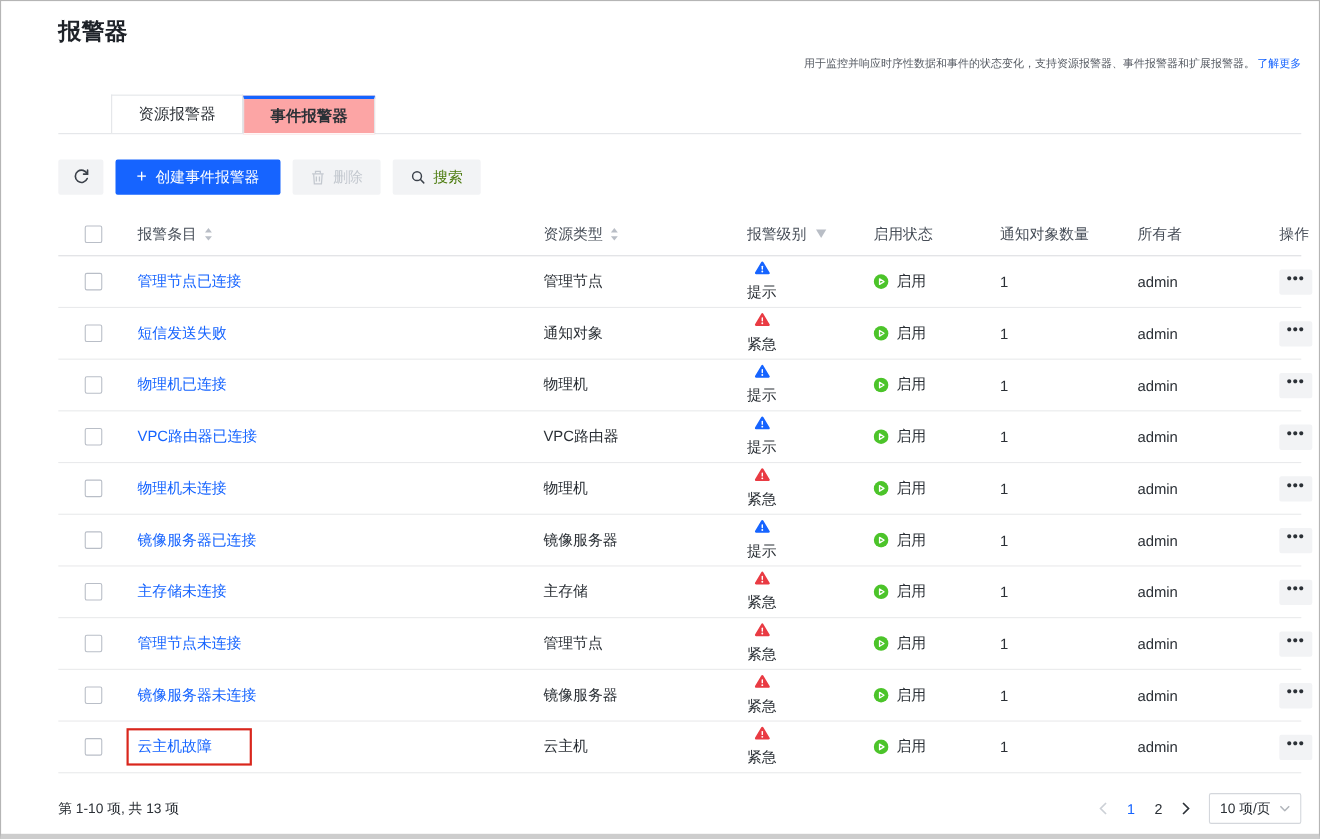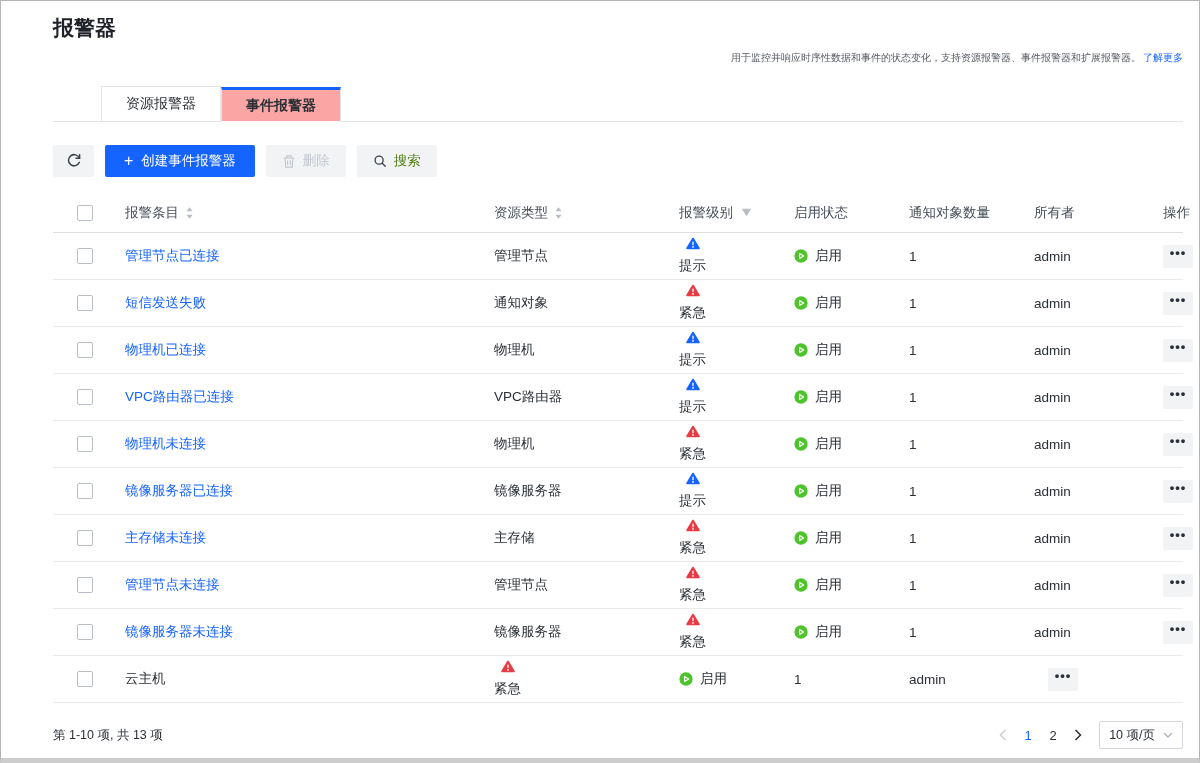--- a/index.html
+++ b/index.html
@@ -559,20 +559,25 @@
       <button class="more-btn">
         <span>•••</span>
       </button>
     </div>
   </div>
 
   <div class="row trow">
     <div class="cell c-check">
             <span class="checkbox"></span>
           </div>
+    <div class="cell">
+      <span class="namewrap annotated">
+        <a class="link">云主机故障</a>
+      </span>
+    </div>
     <div class="cell">云主机</div>
     <div class="cell">
       <span class="level level-urgent">
         <span style="display:inline-flex;">
           <svg width="14" height="13" viewBox="0 0 16 15">
             <path d="M8 2 L14.6 13 H1.4 Z" fill="currentColor" stroke="currentColor" stroke-width="2.4" stroke-linejoin="round"></path>
             <rect x="7.25" y="5.2" width="1.5" height="4.3" rx="0.7" fill="#ffffff"></rect>
             <circle cx="8" cy="11.4" r="1" fill="#ffffff"></circle>
           </svg>
         </span>

